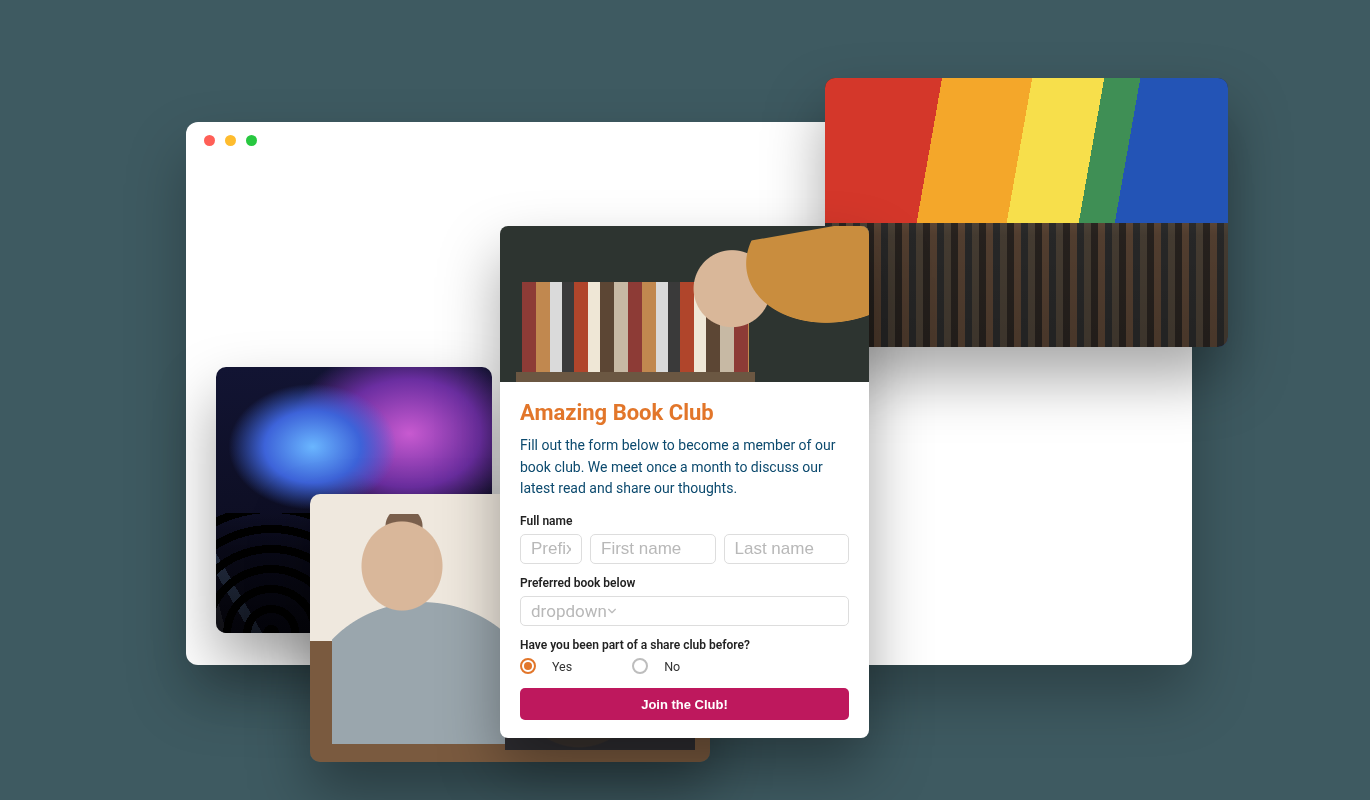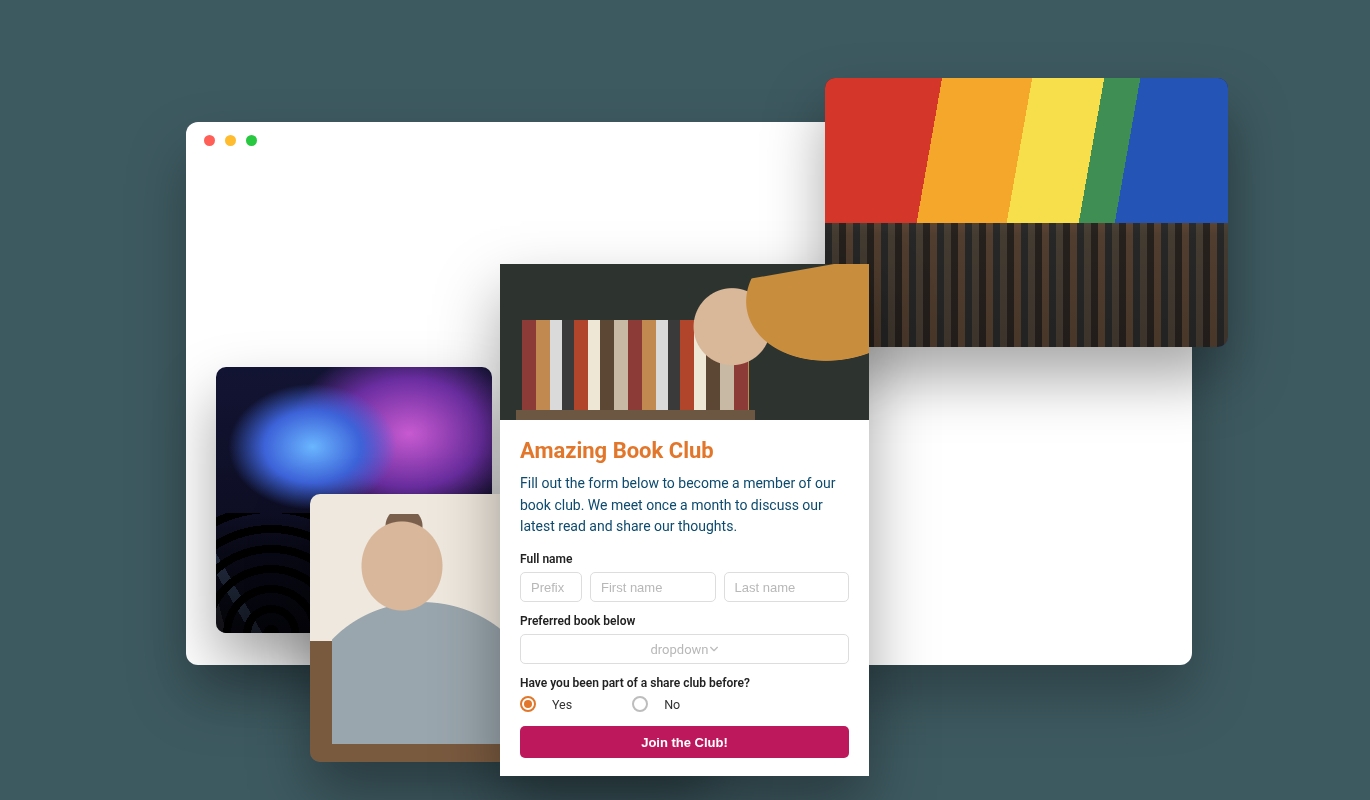--- a/index.html
+++ b/index.html
@@ -69,23 +69,22 @@
 }
 .couple .woman{position:absolute; left:195px; top:36px; width:190px; height:220px;
   background:radial-gradient(36px 40px at 72px 56px,#e7c6ad 0 36px, transparent 37px),
              radial-gradient(90px 120px at 74px 110px,#3b3430 0 80px, transparent 81px),
              radial-gradient(140px 120px at 95px 210px,#2f2e32 0 120px, transparent 121px);
 }
 
 
 .card {
   position:absolute; left:500px; top:226px; width:369px; background:#fff;
-  border-radius:0; box-shadow:0 30px 60px rgba(0,0,0,.35);
+  border-radius:8px; box-shadow:0 30px 60px rgba(0,0,0,.35);
   overflow:hidden;
-  margin-top:38px;
 }
 .card .hero { height:156px; position:relative; background:#2d3430; }
 .card .hero .shelf{position:absolute; left:22px; bottom:0; right:120px; height:100px;
   background:repeating-linear-gradient(90deg,
     #8d3b36 0 14px,#c1884f 14px 28px,#dadada 28px 40px,#3a3a3a 40px 52px,
     #b0452b 52px 66px,#efe7d6 66px 78px,#5c4634 78px 92px,#c7b9a4 92px 106px);
 }
 .card .hero .shelf::after{content:""; position:absolute; left:-6px; right:-6px; bottom:0; height:10px;
   background:#6b5742;}
 .card .hero .arm{position:absolute; right:-24px; top:10px; width:220px; height:130px;
@@ -95,24 +94,24 @@
 }
 .card .body { padding:18px 20px 18px; }
 .title { color:#e2762a; font-weight:700; font-size:22px; margin-bottom:10px; }
 .desc  { color:#0c4a6e; font-size:14px; line-height:1.55; margin-bottom:14px; }
 .label { color:#222; font-size:12px; font-weight:600; margin:6px 0; }
 .row { display:flex; gap:8px; }
 .row > * { flex:1; }
 .row .prefix { flex:0 0 62px; }
 input[type=text], .select {
   width:100%; height:30px; border:1px solid #ddd; border-radius:5px;
-  padding:0 10px; font-size:13px; color:#555; background:#fff;
+  padding:0 10px; font-size:17px; color:#555; background:#fff;
 }
 input::placeholder{ color:#b8b8b8; }
-.select { display:flex; align-items:center; justify-content:center; color:#b8b8b8; cursor:pointer; }
+.select { display:flex; align-items:center; justify-content:flex-start; color:#b8b8b8; cursor:pointer; }
 .select .chev { width:10px; height:10px; }
 .radios { display:flex; gap:60px; margin-top:6px; }
 .radio { display:flex; align-items:center; gap:16px; font-size:12.5px; color:#333; cursor:pointer; }
 .radio .ring { width:16px; height:16px; border-radius:50%; border:2px solid #bdbdbd; display:flex; align-items:center; justify-content:center; }
 .radio.sel .ring { border-color:#e2762a; }
 .radio.sel .ring::after { content:""; width:8px; height:8px; border-radius:50%; background:#e2762a; }
 .btn {
   margin-top:14px; width:100%; height:32px; border:none; border-radius:5px;
   background:#be185d; color:#fff; font-size:13px; font-weight:600; cursor:pointer;
 }

